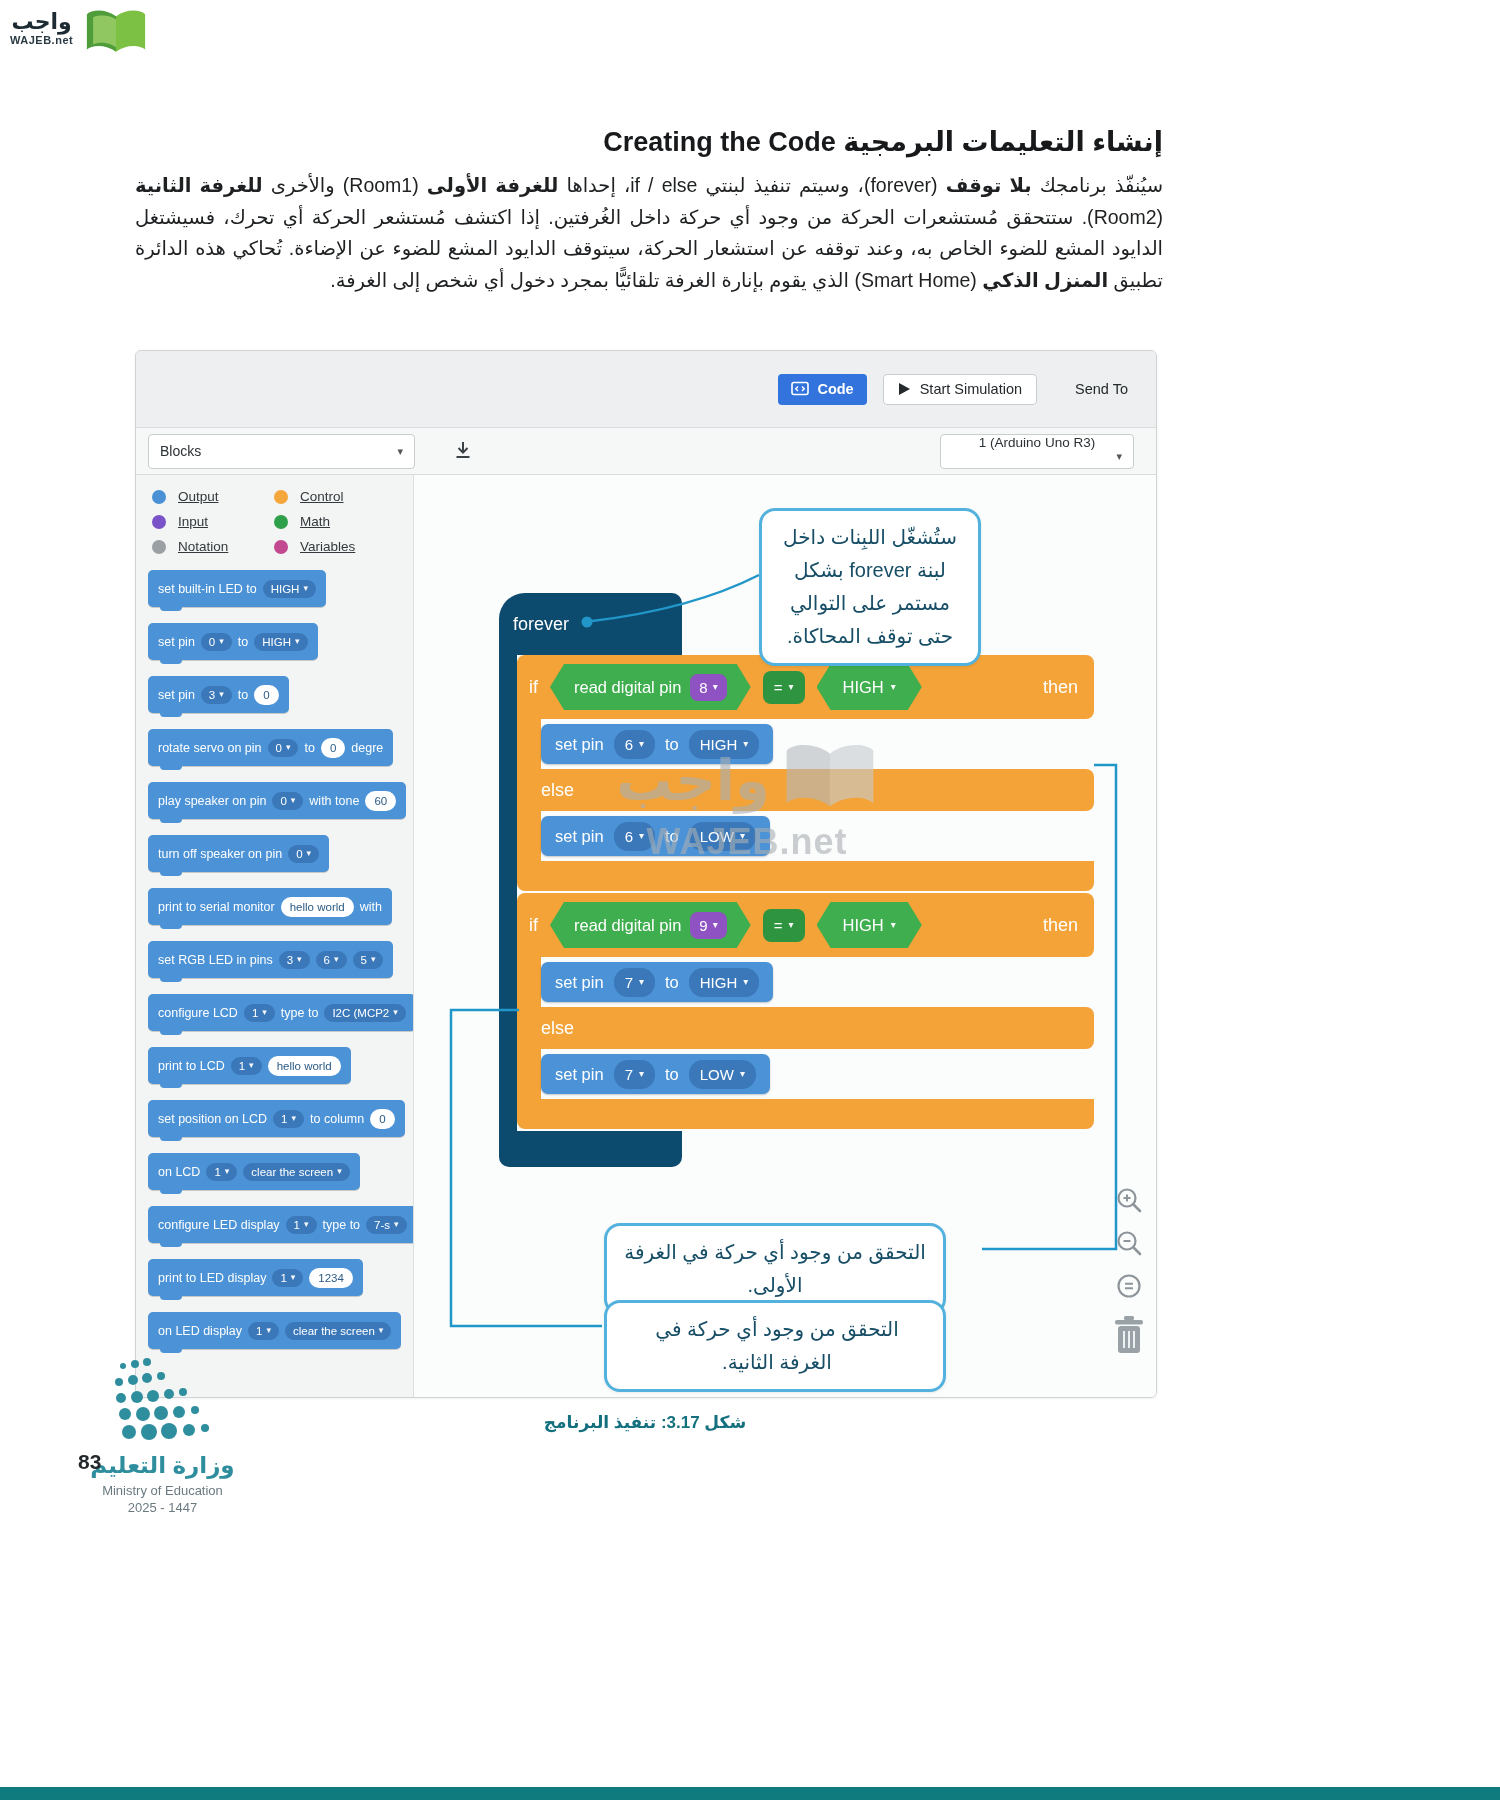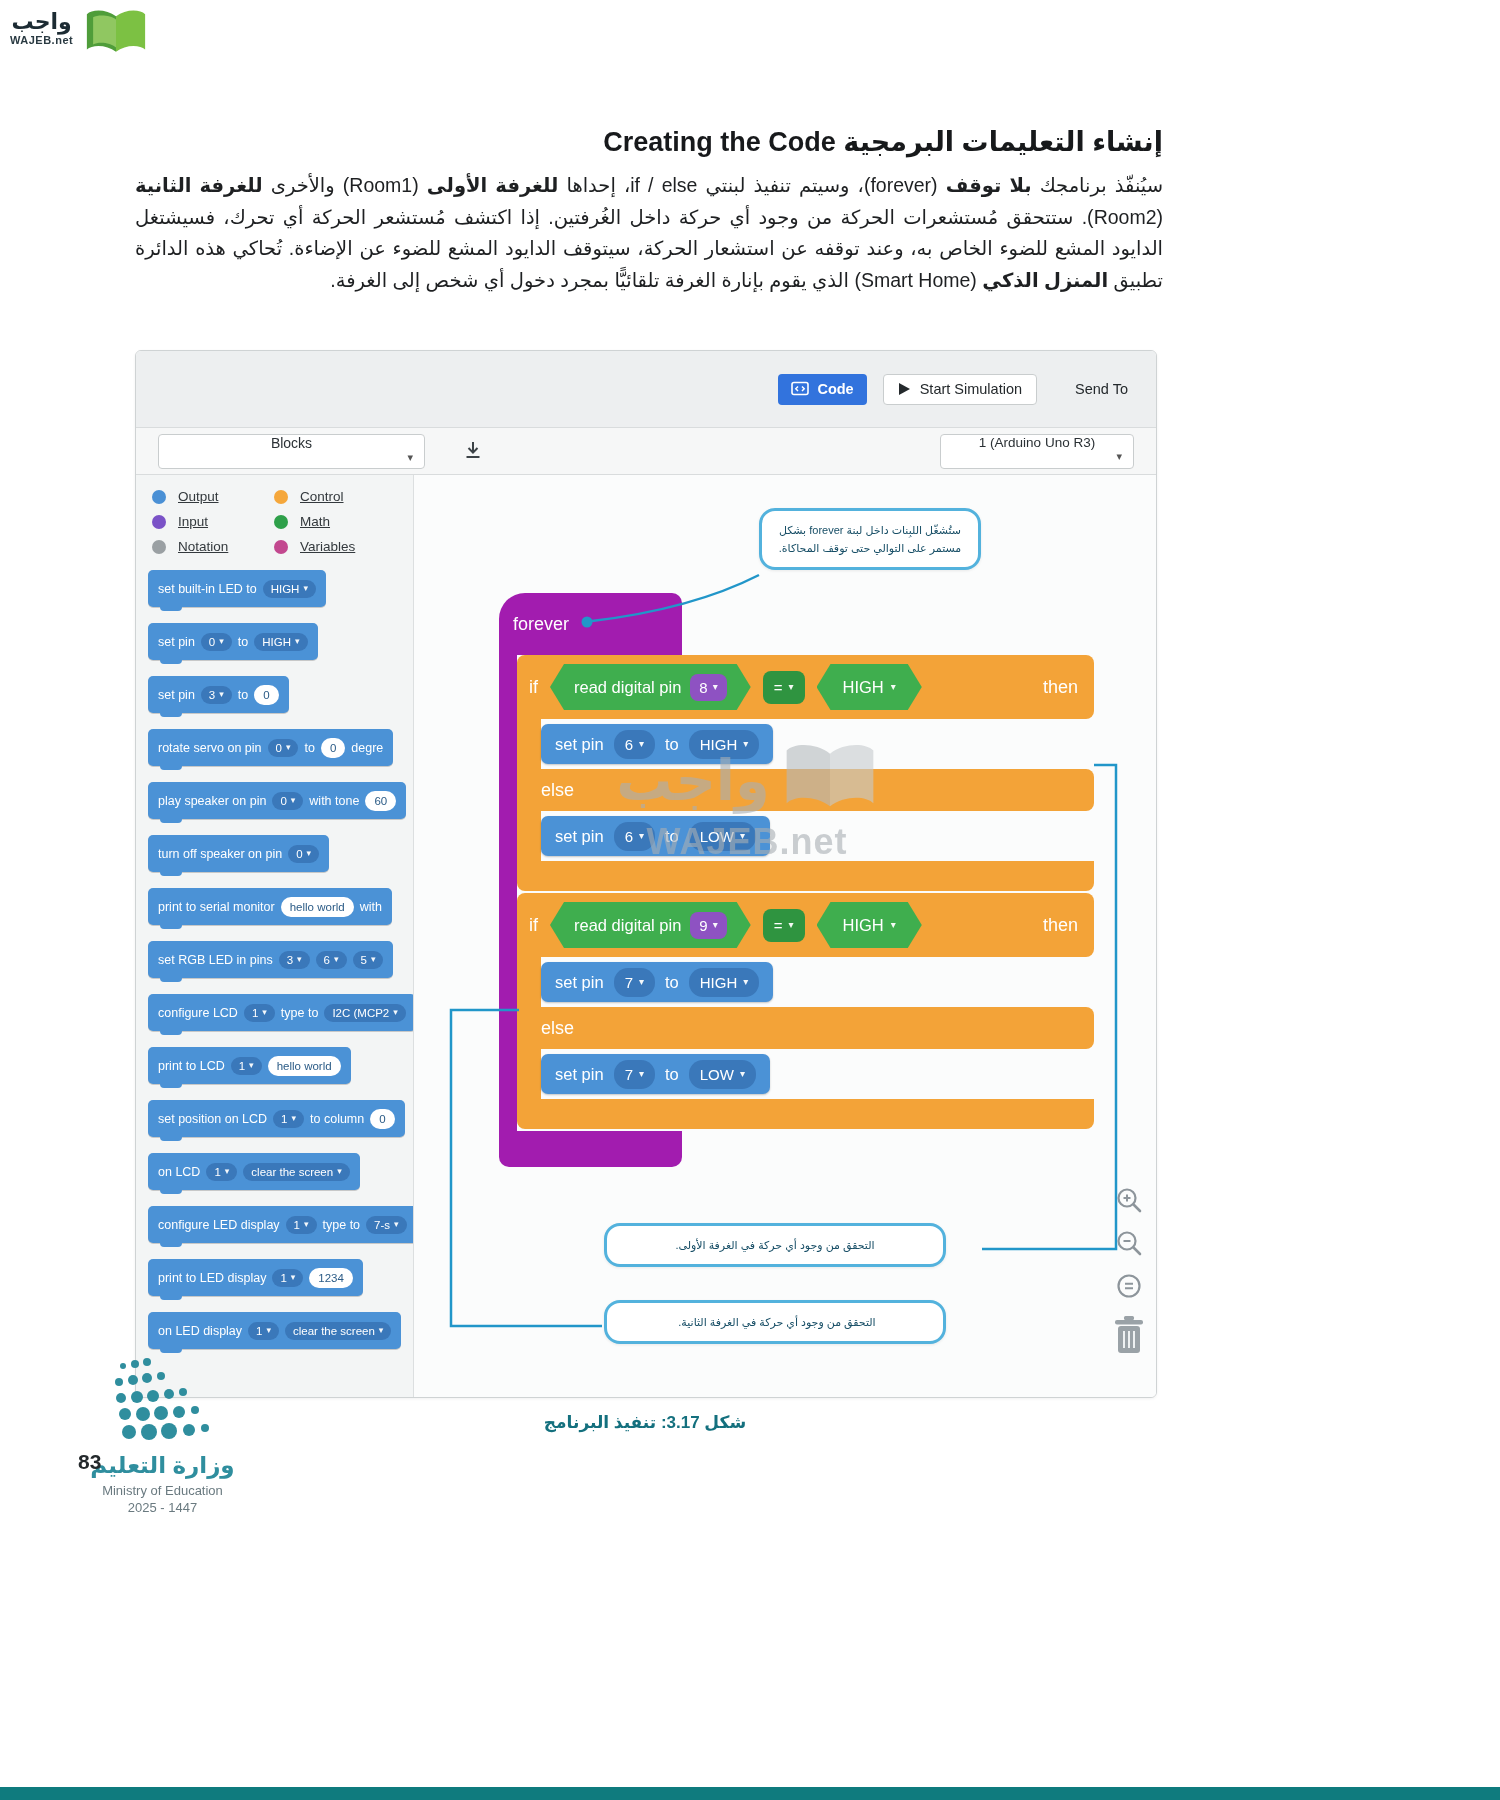--- a/index.html
+++ b/index.html
@@ -29,21 +29,21 @@
             font-family:inherit;cursor:pointer;}
   .sim-btn{display:flex;align-items:center;gap:9px;background:#fff;color:#24292c;margin-left:16px;
            border:1px solid #c9cdce;border-radius:4px;height:31px;padding:0 14px;font-size:14.5px;
            font-family:inherit;cursor:pointer;}
   .sendto-btn{margin-left:32px;margin-right:6px;background:none;border:none;font-size:14.5px;
               color:#24292c;font-family:inherit;cursor:pointer;}
   .subheader{height:46px;flex:0 0 46px;display:flex;align-items:center;background:#f6f7f7;
              border-bottom:1px solid #d9dcdd;padding:0 10px;}
   .dd{display:flex;align-items:center;background:#fff;border:1px solid #c9cdce;border-radius:4px;
       height:33px;padding:0 11px;font-size:14px;color:#2b3135;cursor:pointer;}
-  .blocks-dd{width:243px;margin-left:12px;flex-direction:column;}
+  .blocks-dd{width:243px;margin-left:2px;}
   .dd .dd-caret{margin-left:auto;font-size:11px;color:#555;}
   .download-btn{margin-left:36px;background:none;border:none;cursor:pointer;padding:2px;}
   .device-dd{width:170px;margin-left:auto;margin-right:12px;font-size:13.5px;flex-direction:column;}
 
   .content{flex:1;display:flex;min-height:0;}
   .palette{width:265px;flex:0 0 265px;background:#f3f5f5;border-right:1px solid #dcdfe0;
            overflow:hidden;padding:10px 0 0 12px;}
   .legend{display:grid;grid-template-columns:122px auto;row-gap:10px;padding:4px 4px 16px 4px;}
   .leg-item{display:flex;align-items:center;gap:12px;font-size:13.5px;color:#33393d;text-decoration:underline;}
   .leg-dot{width:14px;height:14px;border-radius:50%;flex:0 0 14px;}
@@ -53,21 +53,21 @@
           margin-bottom:16px;white-space:nowrap;font-size:12.5px;box-shadow:0 1px 0 rgba(0,0,0,.18);}
   .pblock::after{content:"";position:absolute;bottom:-4px;left:12px;width:22px;height:4px;
                  background:#4b92d6;border-radius:0 0 4px 4px;}
   .pd{display:flex;align-items:center;gap:4px;background:#3a78ba;border-radius:11px;
       padding:3px 8px;font-size:11.5px;}
   .po{background:#fff;color:#2b5b86;border-radius:12px;padding:4px 9px;font-size:11.5px;}
   .cr{font-size:9px;line-height:1;opacity:.95;}
 
   
   .canvas{flex:1;position:relative;background:#fbfcfc;overflow:hidden;}
-  .orange{background:#a21caf;}
+  .orange{background:#0c4a6e;}
   .forever-top{position:absolute;left:85px;top:118px;width:183px;height:62px;
                border-radius:26px 10px 0 0;display:flex;align-items:center;padding-left:14px;
                color:#fff;font-size:18px;box-sizing:border-box;}
   .forever-spine{position:absolute;left:85px;top:178px;width:18px;height:480px;}
   .forever-bottom{position:absolute;left:85px;top:656px;width:183px;height:36px;
                   border-radius:0 0 10px 10px;}
 
   .if-c{position:absolute;left:103px;width:577px;}
   .if-top{height:64px;background:#f3a338;display:flex;align-items:center;gap:12px;
           padding:0 16px 0 12px;border-radius:8px 8px 8px 0;color:#fff;font-size:18px;}
@@ -86,21 +86,21 @@
   .bblock{display:flex;align-items:center;gap:10px;background:#4b92d6;color:#fff;border-radius:7px;
           padding:0 14px;height:40px;margin:5px 0;font-size:16.5px;box-shadow:0 1px 2px rgba(0,0,0,.22);}
   .bchip{display:flex;align-items:center;gap:6px;background:#3a78ba;border-radius:14px;
          padding:6px 11px;font-size:15px;}
   .bchip .cr,.pchip .cr,.gchip .cr,.hexv .cr{font-size:10px;}
   .else-bar{height:42px;background:#f3a338;display:flex;align-items:center;padding-left:24px;
             color:#fff;border-radius:0 8px 8px 0;text-align:right;}
   .if-bottom{height:30px;background:#f3a338;border-radius:0 0 8px 8px;}
 
   .callout{position:absolute;background:#fff;border:3px solid #53b2dd;border-radius:16px;
-           color:#174e66;direction:rtl;text-align:center;font-size:11px;line-height:1.65;
+           color:#174e66;direction:rtl;text-align:center;font-size:20px;line-height:1.65;
            padding:10px 16px;box-sizing:border-box;box-shadow:0 1px 3px rgba(0,0,0,.08);z-index:5;}
   #callout-0{left:345px;top:33px;width:222px;}
   #callout-1{left:190px;top:748px;width:342px;}
   #callout-2{left:190px;top:825px;width:342px;padding-left:20px;}
 
   #connectors{position:absolute;left:0;top:0;width:100%;height:100%;pointer-events:none;z-index:4;}
 
   .wm{position:absolute;left:168px;top:266px;width:330px;text-align:center;color:#a9afb4;
       opacity:.6;z-index:1;}
   .wm-top{display:flex;align-items:center;justify-content:center;gap:12px;}

